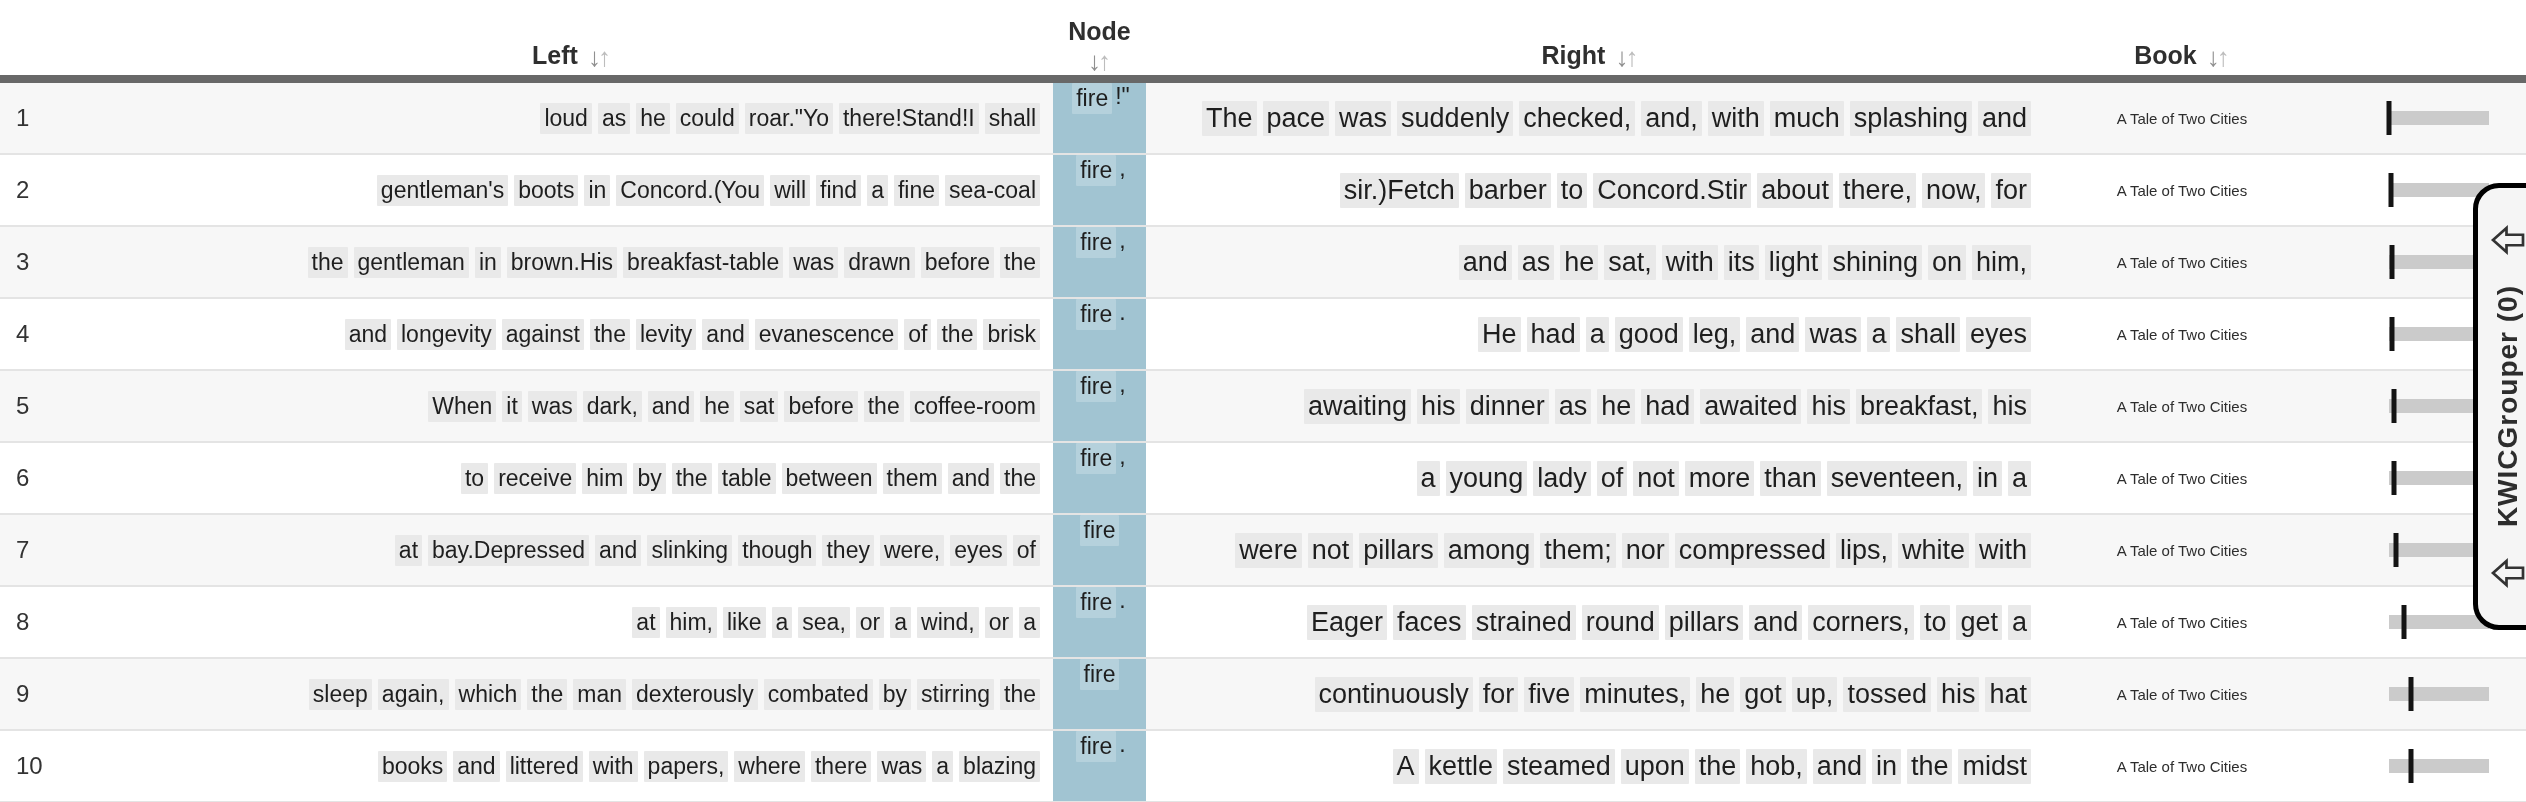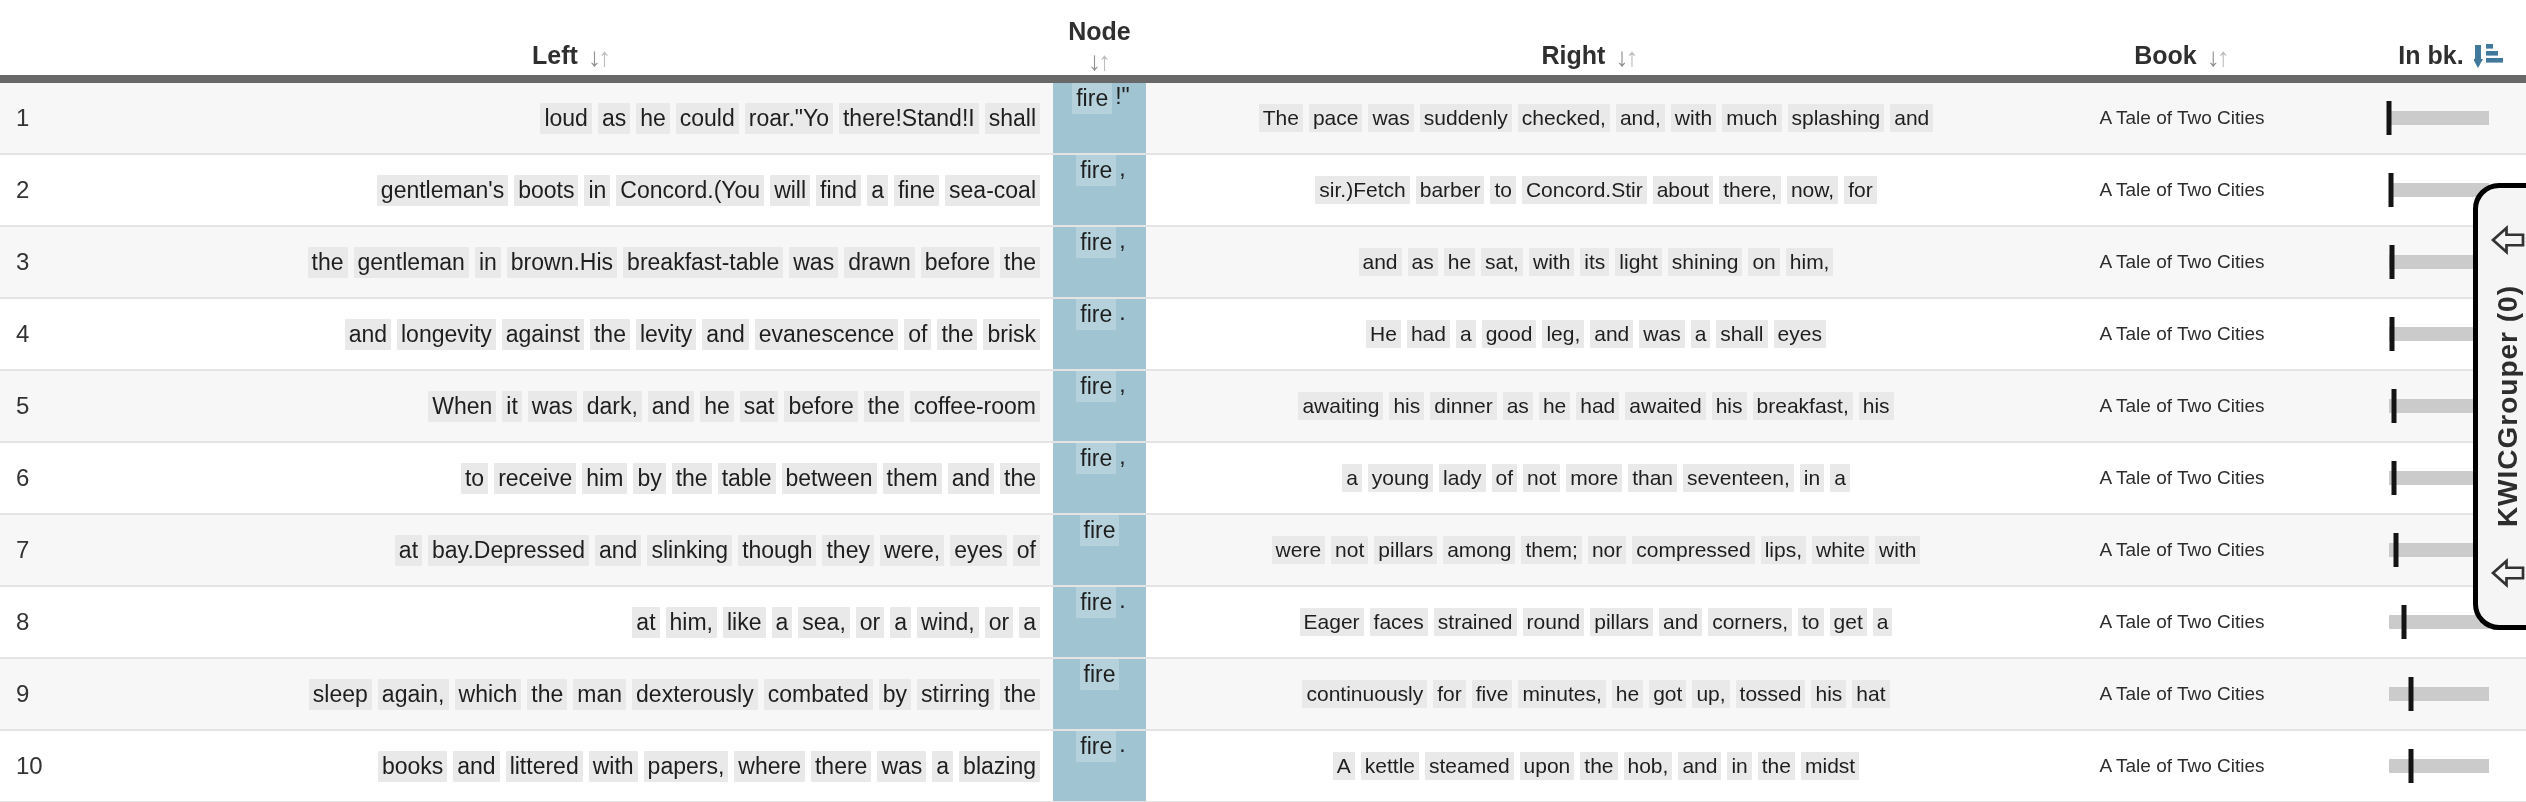--- a/index.html
+++ b/index.html
@@ -51,25 +51,25 @@
     white-space:nowrap;overflow:hidden;
     font-size:23px;
   }
   .cell-node{
     height:100%;
     background:#a1c4d2;
     display:flex;align-items:flex-start;justify-content:center;
     font-size:23px;white-space:nowrap;
   }
   .cell-right{
-    text-align:center;padding-left:12px;
+    text-align:right;padding-left:12px;
     white-space:nowrap;overflow:hidden;
-    font-size:21px;
-  }
-  .cell-book{text-align:center;font-size:19px;color:#2d2d2d;}
+    font-size:27px;
+  }
+  .cell-book{text-align:center;font-size:15px;color:#2d2d2d;}
   .cell-inbk{position:relative;height:100%;}
   .chip{
     display:inline-block;
     background:#e9e9e9;
     padding:2px 4px;
     margin:0 3px;
     border-radius:1px;
     color:#1e1e1e;
   }
   .node-chip{background:rgba(255,255,255,0.22);}
@@ -143,34 +143,20 @@
     </div>
 
     <div class="th">
       <span class="lbl">Book</span>
       <span class="sort-pair">
           <span class="dn">↓</span>
           <span class="up">↑</span>
         </span>
     </div>
 
-    <div class="th th-inbk">
-      <span class="lbl">In bk.</span>
-      <span class="inbk-sort-icon">
-        <svg viewBox="0 0 30 28" width="30" height="28">
-          <g fill="#41799c">
-            <rect x="1" y="3" width="6" height="16"></rect>
-            <polygon points="-1,17 9,17 4,26"></polygon>
-            <rect x="12" y="2" width="7" height="4.6"></rect>
-            <rect x="12" y="9" width="12" height="4.6"></rect>
-            <rect x="12" y="16" width="17" height="4.6"></rect>
-          </g>
-        </svg>
-      </span>
-    </div>
   </div>
 
   <div class="divider"></div>
 
   <div id="rows">
   <div class="row odd">
     <div class="cell-num">1</div>
     <div class="cell-left"><span class="chip">loud</span><span class="chip">as</span><span class="chip">he</span><span class="chip">could</span><span class="chip">roar."Yo</span><span class="chip">there!Stand!I</span><span class="chip">shall</span></div>
     <div class="cell-node">
           <span class="chip node-chip">fire</span>

